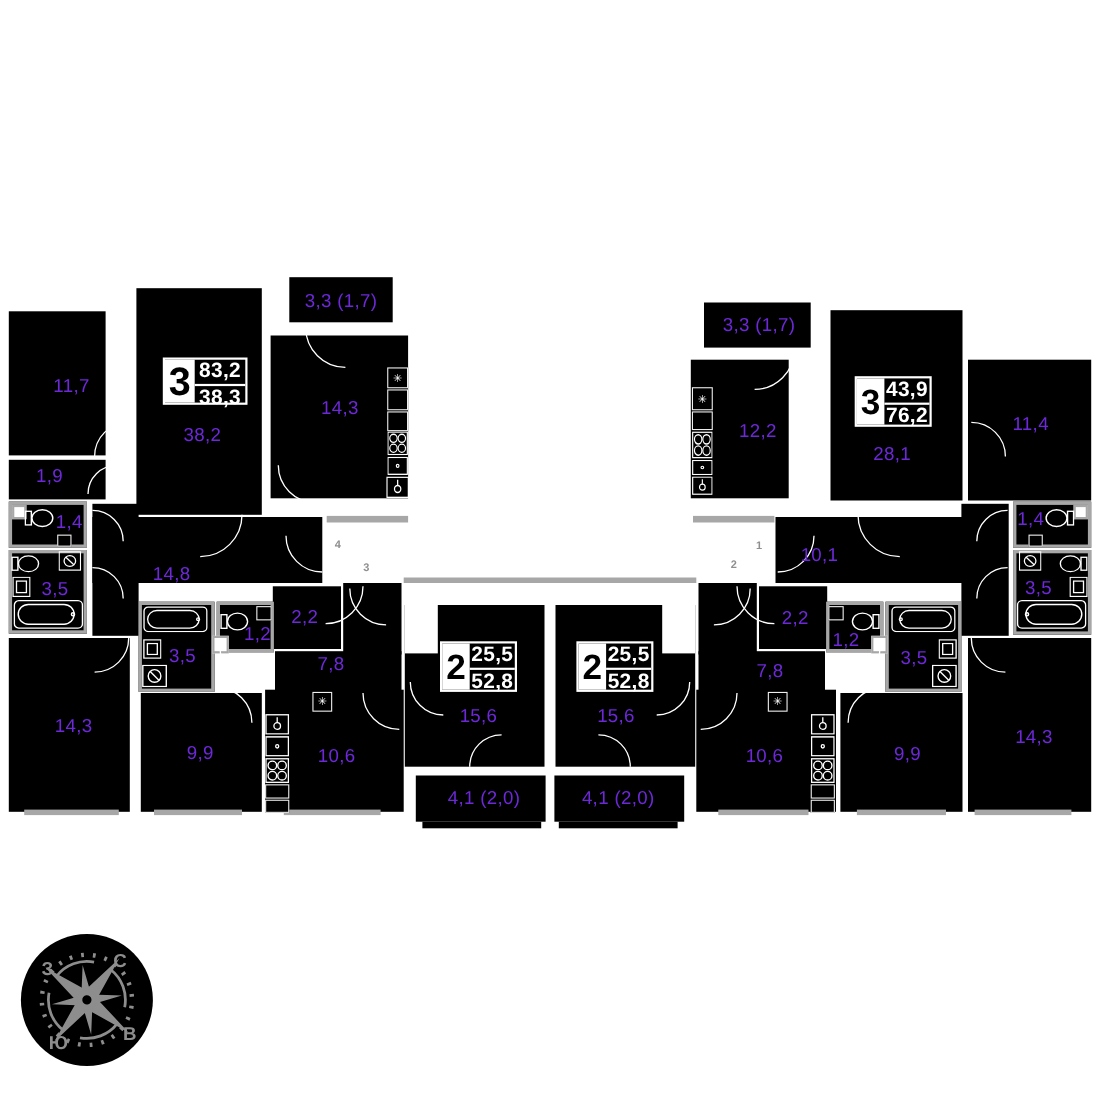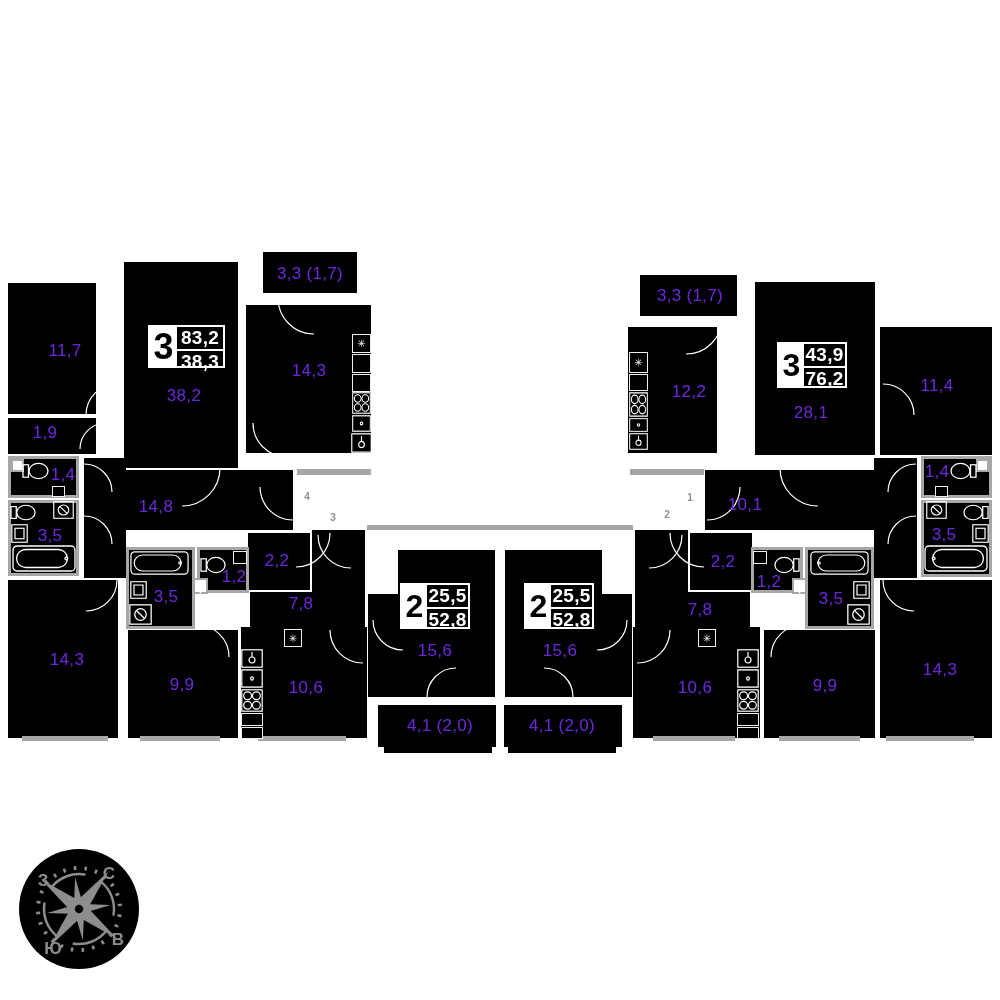--- a/index.html
+++ b/index.html
@@ -298,21 +298,21 @@
       <path d="M 627 620 A 30 30 0 0 1 597 650"></path>
       <path d="M 573 697 A 29 29 0 0 0 544 668"></path>
       <path d="M 740 487 A 33 33 0 0 1 707 520"></path>
     </g>
   </svg>
 
   <span class="lb" style="left:65px;top:351px">11,7</span>
   <span class="lb" style="left:45px;top:433px">1,9</span>
   <span class="lb" style="left:63px;top:475px">1,4</span>
   <span class="lb" style="left:50px;top:536px">3,5</span>
-  <span class="lb" style="left:156px;top:507px">14,8</span>
+  <span class="lb" style="left:156px;top:522px">14,8</span>
   <span class="lb" style="left:184px;top:396px">38,2</span>
   <span class="lb" style="left:310px;top:274px">3,3 (1,7)</span>
   <span class="lb" style="left:309px;top:371px">14,3</span>
   <span class="lb" style="left:67px;top:660px">14,3</span>
   <span class="lb" style="left:166px;top:597px">3,5</span>
   <span class="lb" style="left:234px;top:577px">1,2</span>
   <span class="lb" style="left:277px;top:561px">2,2</span>
   <span class="lb" style="left:301px;top:604px">7,8</span>
   <span class="lb" style="left:182px;top:685px">9,9</span>
   <span class="lb" style="left:306px;top:688px">10,6</span>

